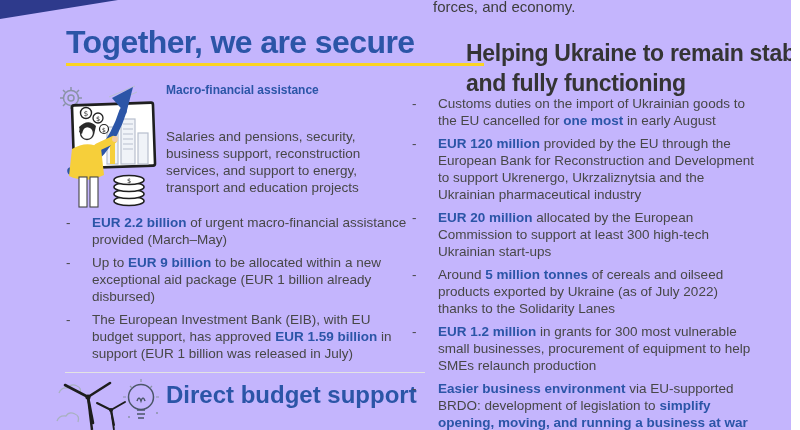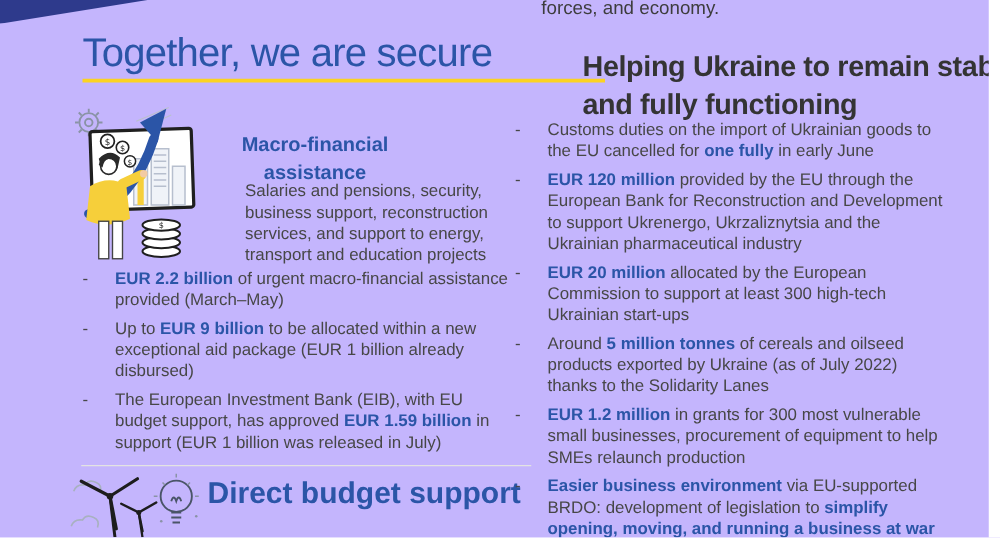--- a/index.html
+++ b/index.html
@@ -7,34 +7,34 @@
         font-family:"Liberation Sans",sans-serif;-webkit-font-smoothing:antialiased;}
 
   
   .wedge{position:absolute;left:0;top:0;width:118px;height:19px;background:#2e3a8c;
          clip-path:polygon(0 0,100% 0,0 100%);}
 
   
   .fragment{position:absolute;left:433px;top:-2px;font-size:15px;line-height:18px;color:#3d3d3d;}
 
   
-  .title{position:absolute;left:66px;top:24px;margin:0;font-size:32px;font-weight:400;
+  .title{position:absolute;left:66px;top:24px;margin:0;font-size:32px;font-weight:700;
          color:#2b55a7;letter-spacing:-0.6px;white-space:nowrap;}
   .title-underline{position:absolute;left:66px;top:63px;width:418px;height:3px;background:#fbd321;}
 
   
   .right-heading{position:absolute;left:451px;top:23px;width:350px;margin:15px;
                  font-size:23px;line-height:30px;font-weight:700;color:#343434;letter-spacing:-0.3px;}
 
   
   .sec-heading{position:absolute;margin:0;color:#2b55a7;font-weight:700;}
-  .macro-h{left:166px;top:106px;width:172px;font-size:16px;line-height:22px;text-align:center;}
+  .macro-h{left:166px;top:79px;width:172px;font-size:12px;line-height:22px;}
   .direct-h{left:166px;top:383px;width:280px;font-size:24px;line-height:24px;}
   .sec-desc{position:absolute;margin:0;font-size:13.5px;line-height:17px;color:#474747;}
-  .macro-desc{left:166px;top:144px;width:246px;margin-left:30px;}
+  .macro-desc{left:166px;top:128px;width:246px;}
   .direct-desc{left:166px;top:434px;width:246px;}
 
   
   .bullets{position:absolute;display:flex;flex-direction:column;gap:6px;}
   .left-bullets{left:66px;top:214px;}
   .right-bullets{left:412px;top:95px;}
   .bullet{display:flex;align-items:flex-start;}
   .dash{flex:0 0 26px;width:26px;color:#474747;font-size:13.5px;line-height:17px;}
   .btext{margin:0;font-size:13.5px;line-height:17px;color:#474747;width:318px;}
   .hl{color:#2b55a7;font-weight:700;}
@@ -178,21 +178,21 @@
       <circle cx="74" cy="40" r="1" fill="#8a93a6"></circle>
     </svg>
   </div>
 
   <h3 class="sec-heading direct-h">Direct budget support</h3>
   <p class="sec-desc direct-desc">Critical infrastructure,</p>
 
   <div class="bullets right-bullets">
       <div class="bullet">
         <span class="dash">-</span>
-        <p class="btext"><span>Customs duties on the import of Ukrainian goods to the EU cancelled for </span><span class="hl">one fully</span><span> in early June</span></p>
+        <p class="btext"><span>Customs duties on the import of Ukrainian goods to the EU cancelled for </span><span class="hl">one most</span><span> in early August</span></p>
       </div>
       <div class="bullet">
         <span class="dash">-</span>
         <p class="btext"><span class="hl">EUR 120 million</span><span> provided by the EU through the European Bank for Reconstruction and Development to support Ukrenergo, Ukrzaliznytsia and the Ukrainian pharmaceutical industry</span></p>
       </div>
       <div class="bullet">
         <span class="dash">-</span>
         <p class="btext"><span class="hl">EUR 20 million</span><span> allocated by the European Commission to support at least 300 high-tech Ukrainian start-ups</span></p>
       </div>
       <div class="bullet">

